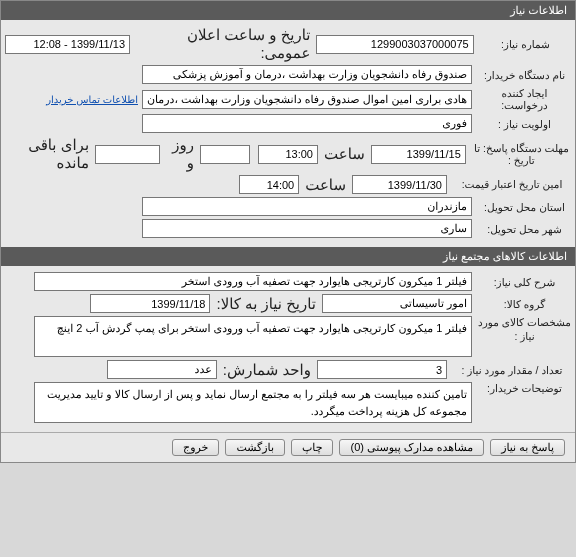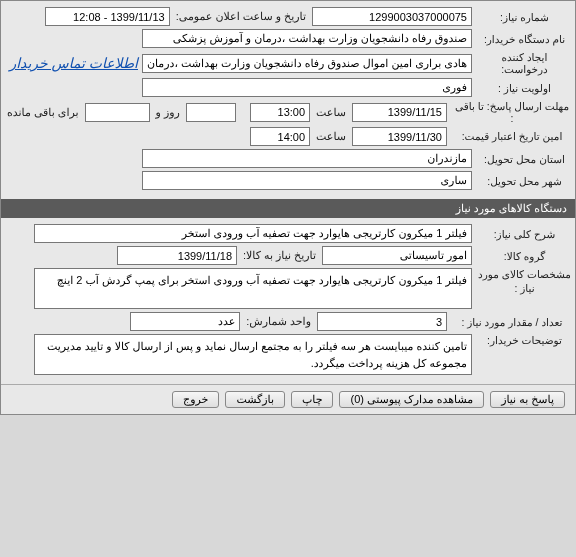--- a/index.html
+++ b/index.html
@@ -55,27 +55,26 @@
     resize: none;
     line-height: 1.5;
     padding: 3px 4px;
   }
   .w-medium { width: 160px; }
   .w-long  { width: 330px; }
   .w-xl    { width: 438px; }
   .w-date  { width: 95px; }
   .w-time  { width: 60px; }
   .w-small { width: 50px; }
-  .mini-lbl { font-size:11px; padding: 0 2px; text-align: right; }
+  .mini-lbl { font-size:15px; padding: 0 2px; text-align: right; }
   .link {
     color: #1050b0;
     text-decoration: underline;
-    font-size: 14px;
+    font-size: 10px;
     cursor: pointer;
-    font-style: italic;
   }
   .spacer { flex: 1; }
   .footer {
     display: flex;
     gap: 6px;
     padding: 6px 10px;
     background: #e8e8e8;
     border-top: 1px solid #aaa;
     justify-content: flex-start;
   }
@@ -88,20 +87,23 @@
     font-size: 11px;
     cursor: pointer;
   }
   .btn-attach { min-width: 130px; }
 </style>
 </head>
 <body>
 
 <div class="window">
 
+  <div class="section-header">
+    <span>اطلاعات نیاز</span>
+  </div>
 
   <div class="form-area">
 
     <div class="row">
       <span class="label">شماره نیاز:</span>
       <input type="text" class="val w-medium" readonly="" value="1299003037000075" style="">
       <span class="mini-lbl">تاریخ و ساعت اعلان عمومی:</span>
       <input type="text" class="val" style="width: 125px;" readonly="" value="1399/11/13 - 12:08">
     </div>
 
@@ -115,21 +117,21 @@
       <input type="text" class="val w-long" readonly="" value="هادی براری امین اموال صندوق رفاه دانشجویان وزارت بهداشت ،درمان و آموزش پز" style="">
       <span class="link">اطلاعات تماس خریدار</span>
     </div>
 
     <div class="row">
       <span class="label">اولویت نیاز :</span>
       <input type="text" class="val w-long" readonly="" value="فوری" style="">
     </div>
 
     <div class="row">
-      <span class="label label-wide">مهلت ارسال پاسخ:  تا باقی :</span>
+      <span class="label label-wide">مهلت دستگاه پاسخ:  تا تاریخ :</span>
       <input type="text" class="val w-date" readonly="" value="1399/11/15" style="">
       <span class="mini-lbl">ساعت</span>
       <input type="text" class="val w-time" readonly="" value="13:00" style="">
       <span class="spacer"></span>
       <input type="text" class="val w-small darkbox" style="text-align: center;" readonly="" value="1">
       <span class="mini-lbl">روز و</span>
       <input type="text" class="val darkbox" style="width: 65px; text-align: center;" readonly="" value="17:18:08">
       <span class="mini-lbl">برای باقی مانده</span>
     </div>
 
@@ -145,21 +147,21 @@
       <input type="text" class="val w-long" readonly="" value="مازندران" style="">
     </div>
 
     <div class="row">
       <span class="label">شهر محل تحویل:</span>
       <input type="text" class="val w-long" readonly="" value="ساری" style="">
     </div>
   </div>
 
   <div class="section-header">
-    <span>دستگاه کالاهای مورد نیاز</span>
+    <span>اطلاعات کالاهای مجتمع نیاز</span>
   </div>
 
   <div class="form-area">
 
     <div class="row">
       <span class="label">شرح کلی نیاز:</span>
       <input type="text" class="val w-xl" readonly="" value="فیلتر 1 میکرون کارتریجی هایوارد جهت تصفیه آب ورودی استخر" style="">
     </div>
 
     <div class="row">

